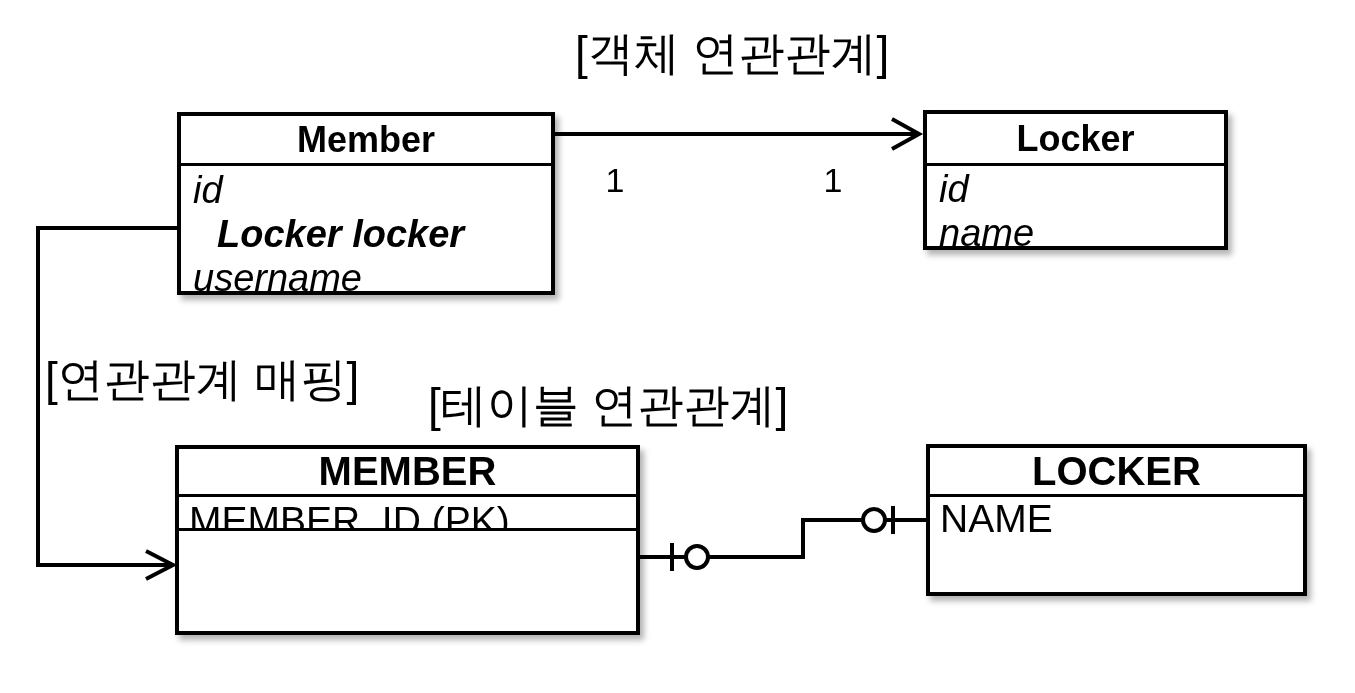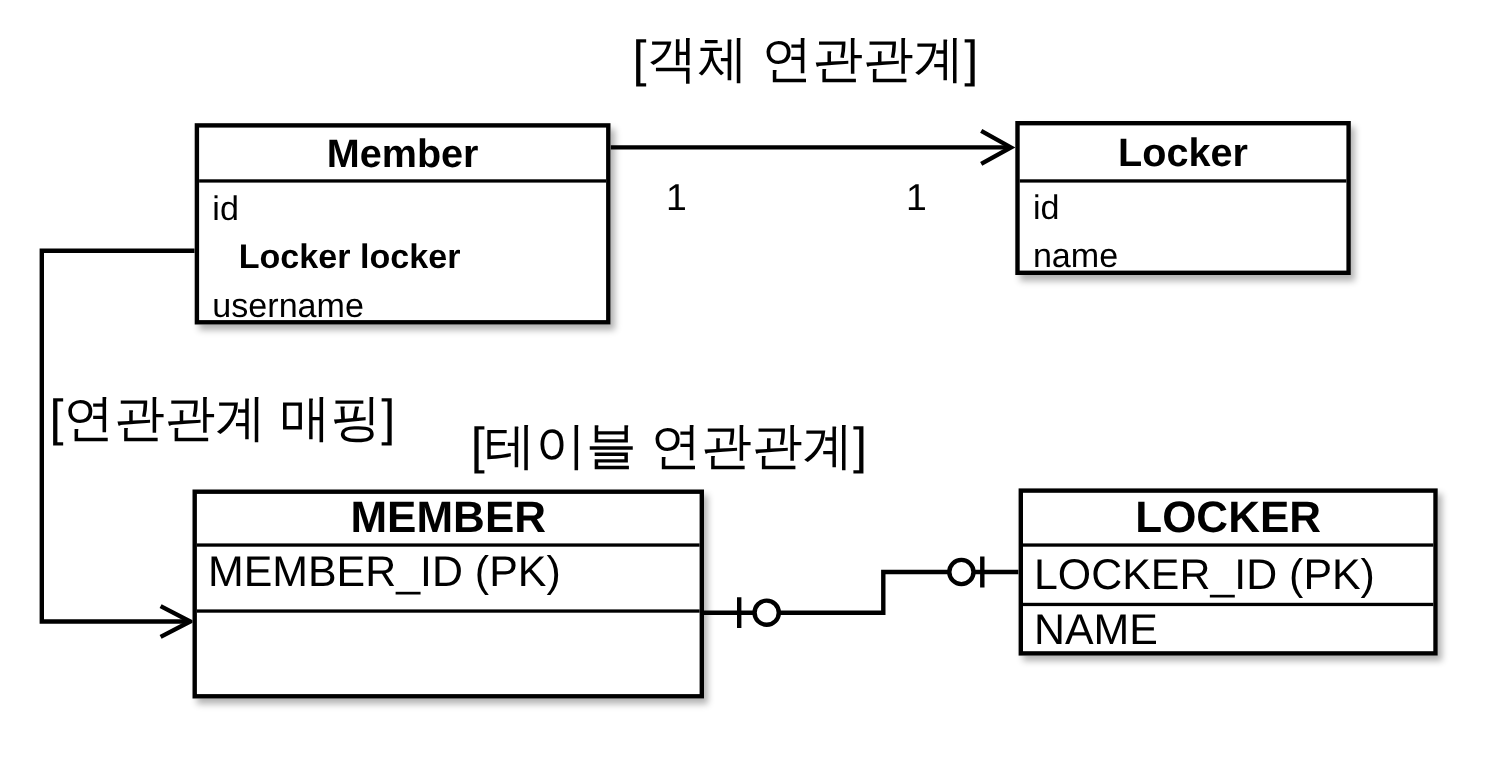--- a/index.html
+++ b/index.html
@@ -35,34 +35,34 @@
     overflow: hidden;
   }
   .uml-row, .uml-line {
     white-space: nowrap;
     overflow: hidden;
   }
   .sep-bottom { border-bottom: 3px solid #000000; box-sizing: border-box; }
 
   
   .class-box .uml-header { font-size: 36px; }
-  .class-box .uml-line { font-size: 31px; line-height: 44px; padding-left: 12px; }
+  .class-box .uml-line { font-size: 38px; line-height: 44px; padding-left: 12px; font-style: italic; }
   #member-class { left: 177px; top: 112px; width: 378px; height: 183px; }
   #member-class .uml-header { height: 50px; line-height: 47px; }
   #member-class .class-body { padding-top: 2px; }
   #locker-class { left: 923px; top: 110px; width: 305px; height: 140px; }
   #locker-class .uml-header { height: 52px; line-height: 49px; }
   #locker-class .class-body { padding-top: 1px; }
 
   
   .table-box .uml-header { font-size: 40px; }
   .table-box .uml-row { font-size: 39px; padding-left: 10px; }
   #member-table { left: 175px; top: 445px; width: 465px; height: 190px; }
   #member-table .uml-header { height: 48px; line-height: 45px; }
-  #member-table .row-pk { height: 60px; line-height: 47px; }
+  #member-table .row-pk { height: 34px; line-height: 47px; }
   #member-table .row-group { padding-top: 1px; }
   #member-table .row-group .uml-row { line-height: 44px; }
   #locker-table { left: 926px; top: 444px; width: 381px; height: 152px; }
   #locker-table .uml-header { height: 49px; line-height: 46px; }
   #locker-table .row-pk { height: 54px; line-height: 51px; }
   #locker-table .row-name { height: 45px; line-height: 44px; }
 
   .bold { font-weight: bold; margin-left: 24px; }
 
   .multiplicity {
@@ -138,17 +138,16 @@
   <div class="multiplicity" id="mult-left">1</div>
   <div class="multiplicity" id="mult-right">1</div>
 
   <div class="uml-box table-box" id="member-table">
     <div class="uml-header">MEMBER</div>
     <div class="uml-row row-pk sep-bottom">MEMBER_ID (PK)</div>
   </div>
 
   <div class="uml-box table-box" id="locker-table">
     <div class="uml-header">LOCKER</div>
-    <div class="uml-row row-pk sep-bottom">LOCKER_ID (PK)</div>
     <div class="uml-row row-name">NAME</div>
   </div>
 
 </div>
 
 </body></html>

